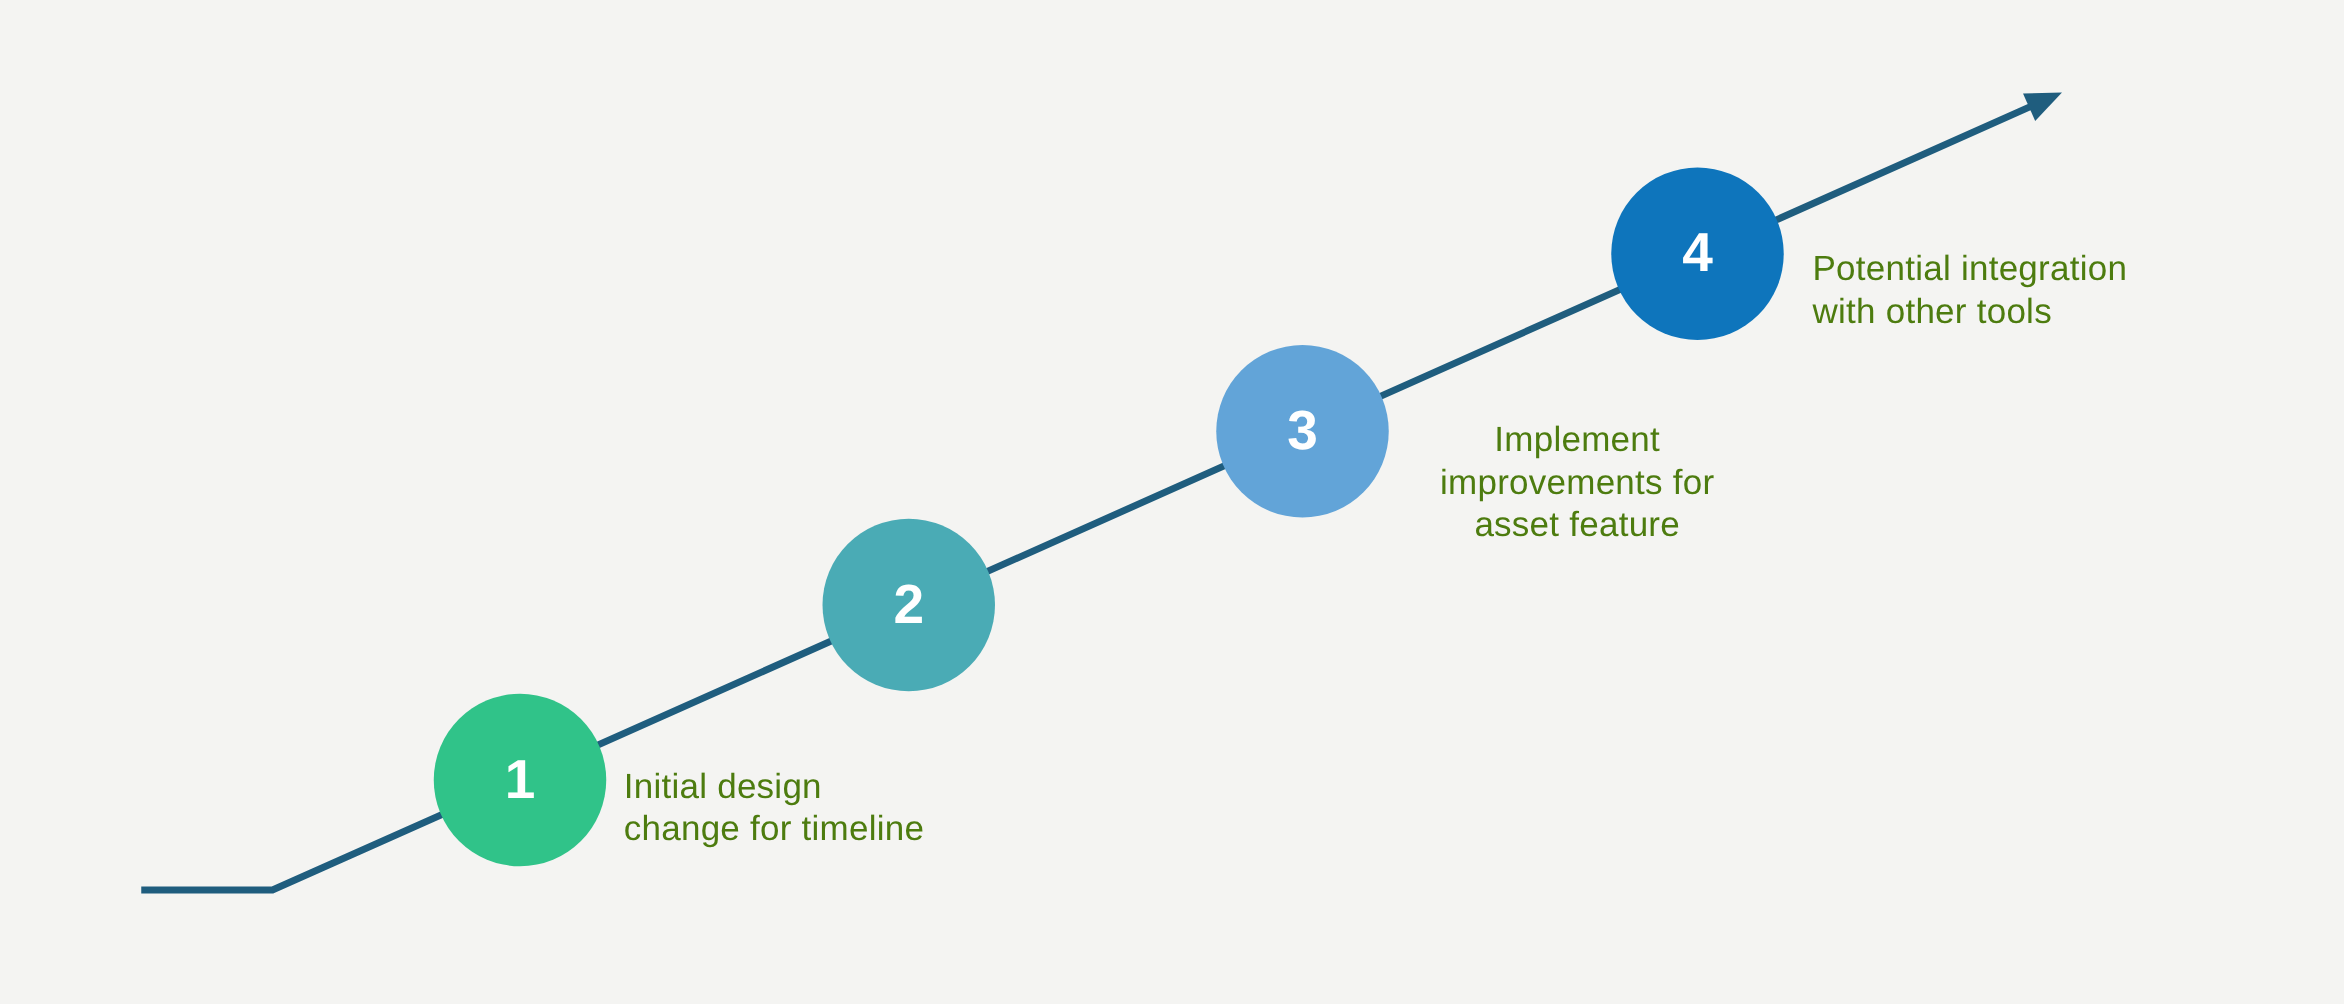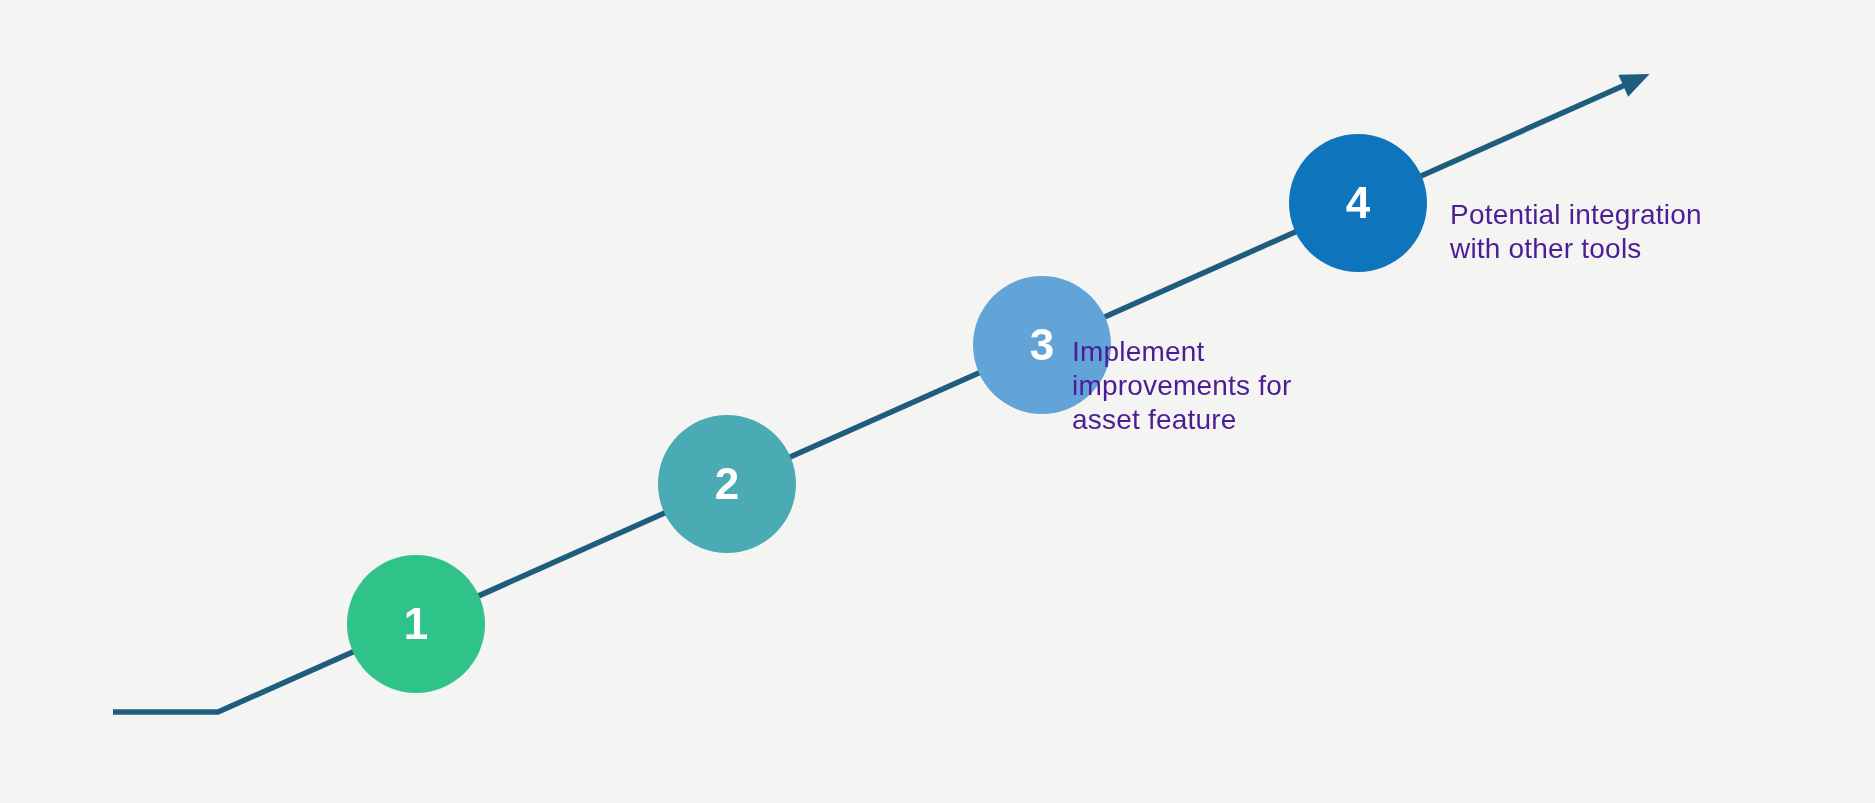--- a/index.html
+++ b/index.html
@@ -39,53 +39,55 @@
   }
   .step-number {
     color: #ffffff;
     font-size: 44px;
     font-weight: 700;
     line-height: 1;
     letter-spacing: 0;
   }
   .step-label {
     position: absolute;
-    color: #4c1d95;
+    color: #4d7c0f;
     font-size: 28px;
     line-height: 34px;
     white-space: pre-line;
     letter-spacing: 0.2px;
   }
   
   .circle-1 { background: #30c389; left: 347px; top: 555px; }
   .circle-2 { background: #4aabb5; left: 658px; top: 415px; }
   .circle-3 { background: #62a4d8; left: 973px; top: 276px; }
   .circle-4 { background: #0e75bc; left: 1289px; top: 134px; }
   .label-1 { left: 499px;  top: 612px; }
   .label-2 { left: 809px;  top: 470px; }
-  .label-3 { left: 1072px; top: 335px; }
+  .label-3 { left: 1152px; top: 335px; text-align: center; }
   .label-4 { left: 1450px; top: 198px; }
 </style>
 </head>
 <body style="background-color: rgb(244, 244, 242);">
 
 <div class="stage">
 
   <svg class="arrow-svg" viewBox="0 0 1875 803" xmlns="http://www.w3.org/2000/svg" aria-hidden="true">
     <defs>
       <marker id="arrowhead" viewBox="0 0 12 10" markerUnits="userSpaceOnUse" markerWidth="30" markerHeight="24" refX="9" refY="5" orient="auto">
         <path d="M0,0 L12,5 L0,10 z" fill="#1f5d7e"></path>
       </marker>
     </defs>
     <path d="M 113 712 L 218 712 L 1643 77" fill="none" stroke="#1f5d7e" stroke-width="5.5" stroke-linecap="butt" stroke-linejoin="miter" marker-end="url(#arrowhead)"></path>
   </svg>
 
   <div class="step-circle circle-1" style="background-color: rgb(48, 195, 137);">
     <span class="step-number">1</span>
   </div>
+  <div class="step-label label-1">Initial design
+change for timeline</div>
 
   <div class="step-circle circle-2" style="background-color: rgb(74, 171, 181);">
     <span class="step-number">2</span>
   </div>
 
   <div class="step-circle circle-3" style="background-color: rgb(98, 164, 216);">
     <span class="step-number">3</span>
   </div>
   <div class="step-label label-3">Implement
 improvements for

